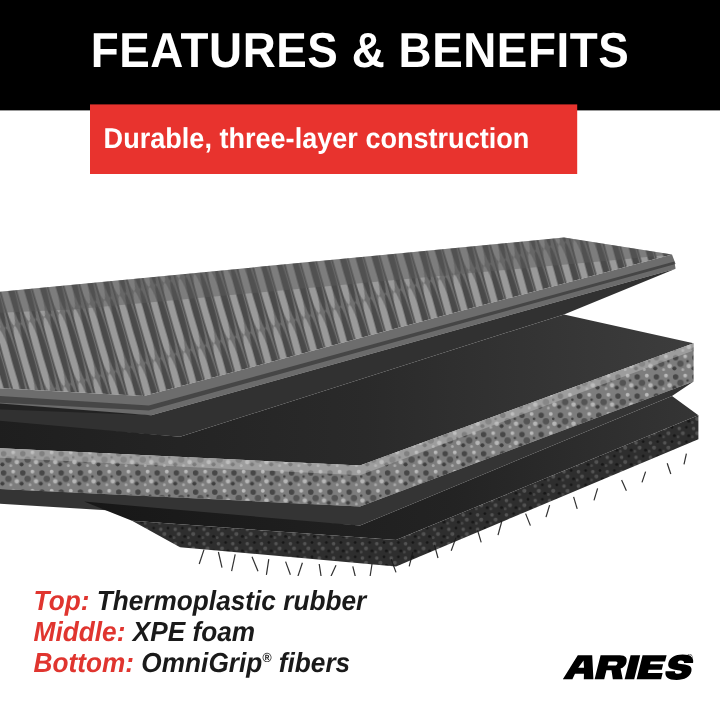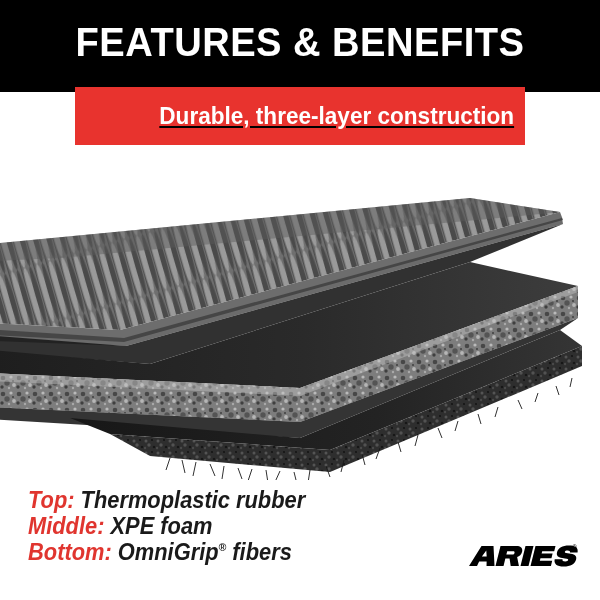--- a/index.html
+++ b/index.html
@@ -41,27 +41,26 @@
     letter-spacing: 0.5px;
     transform: scaleX(0.93);
     transform-origin: center center;
     white-space: nowrap;
   }
 
   
   #subtitle-band {
     position: absolute;
     left: 75px; top: 87px;
-    width: 450px;
+    width: 406px;
     height: 58px;
     background: #e8332e;
     display: flex;
     align-items: center;
-    justify-content: flex-end;
-    text-decoration: underline;
+    justify-content: flex-start;
   }
   #subtitle-text {
     color: #ffffff;
     font-family: "Liberation Sans", sans-serif;
     font-weight: bold;
     font-size: 24px;
     transform: scaleX(0.94);
     transform-origin: center center;
     white-space: nowrap;
   }

